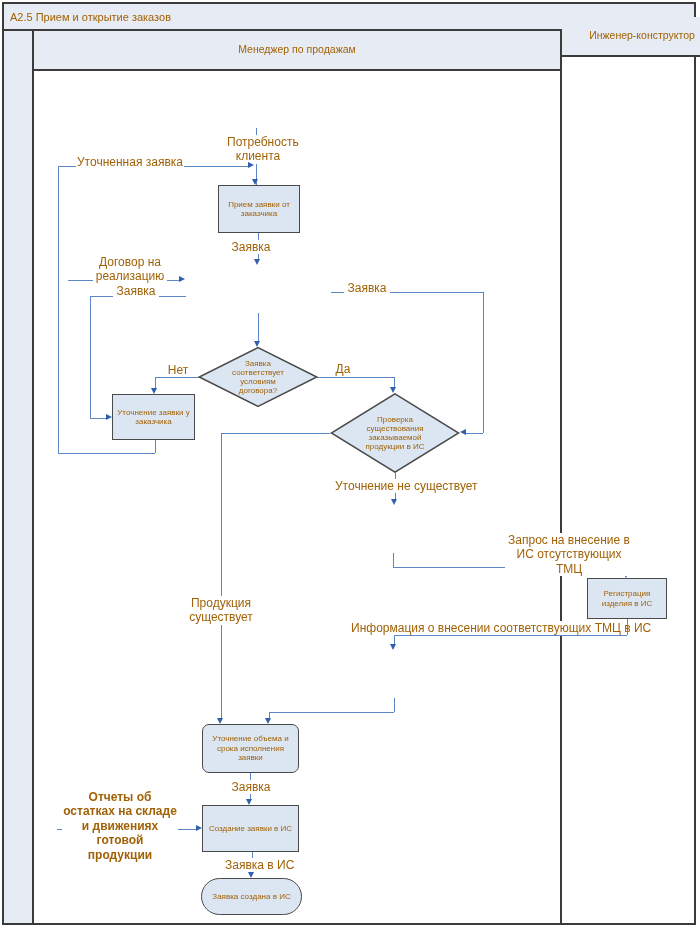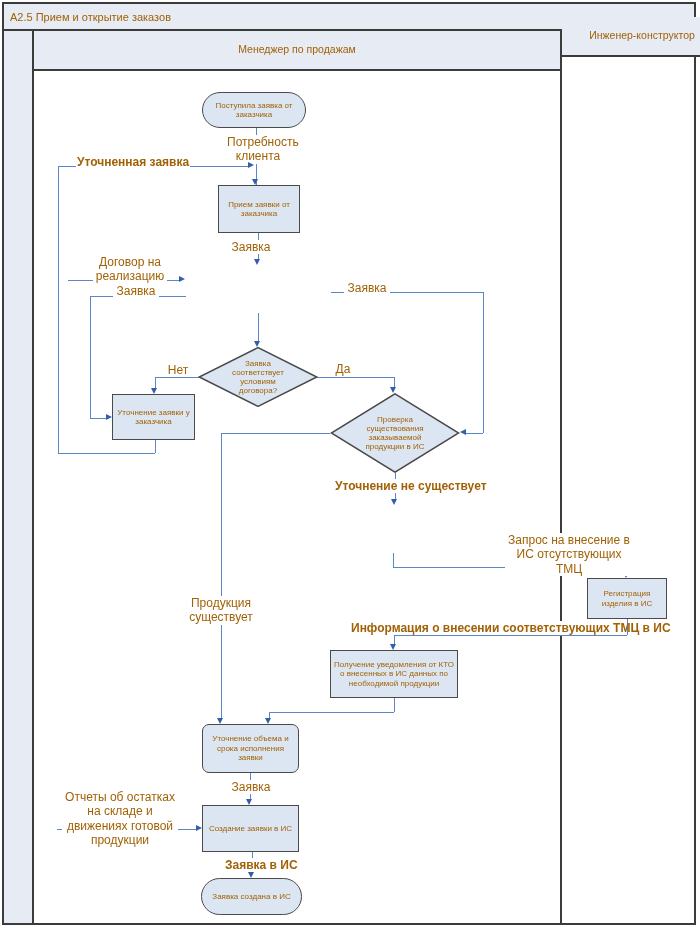--- a/index.html
+++ b/index.html
@@ -18,21 +18,21 @@
         font-size:8px;line-height:1.18;padding:2px;z-index:3;}
   .stadium{border-radius:19px;}
   .diamond{position:absolute;display:flex;align-items:center;justify-content:center;
            text-align:center;font-size:8px;line-height:1.15;z-index:3;}
   .diamond svg{position:absolute;left:0;top:0;width:100%;height:100%;}
   .dtxt{position:relative;z-index:1;}
   .sh{position:absolute;height:1px;background:#5b87c7;z-index:2;}
   .sv{position:absolute;width:1px;background:#5b87c7;z-index:2;}
   .lbl{position:absolute;font-size:12px;line-height:1.2;text-align:center;background:#ffffff;
        padding:0 1px;z-index:3;}
-  .nw{white-space:nowrap;font-weight:bold;}
+  .nw{white-space:nowrap;}
   .arr{position:absolute;width:0;height:0;z-index:3;}
   .ad{border-left:3.5px solid transparent;border-right:3.5px solid transparent;border-top:6px solid #2f5fad;}
   .ar{border-top:3.5px solid transparent;border-bottom:3.5px solid transparent;border-left:6px solid #2f5fad;}
   .al{border-top:3.5px solid transparent;border-bottom:3.5px solid transparent;border-right:6px solid #2f5fad;}
 </style>
 </head>
 <body>
 
 <div class="canvas">
   <div class="frame"></div>
@@ -112,43 +112,41 @@
   <div class="sh" style="left:269px;top:712px;width:125px;"></div>
   <div class="sv" style="left:269px;top:712px;height:6px;"></div>
   <div class="arr ad" style="left:265px;top:718px;"></div>
 
   <div class="sv" style="left:250px;top:773px;height:26px;"></div>
   <div class="arr ad" style="left:246px;top:799px;"></div>
   <div class="lbl" style="left:228px;top:780px;width:44px;">Заявка</div>
 
   <div class="sh" style="left:57px;top:829px;width:139px;"></div>
   <div class="arr ar" style="left:196px;top:825px;"></div>
-  <div class="lbl" style="left:62px;top:790px;width:114px;">Отчеты об остатках на складе и движениях готовой продукции</div>
+  <div class="lbl" style="left:62px;top:790px;width:114px;font-weight:bold;">Отчеты об остатках на складе и движениях готовой продукции</div>
 
   <div class="sv" style="left:252px;top:852px;height:20px;"></div>
   <div class="arr ad" style="left:248px;top:872px;"></div>
   <div class="lbl nw" style="left:224px;top:858px;">Заявка в ИС</div>
 
-  <div class="node stadium" style="left:202px;top:92px;width:104px;height:36px;">Поступила заявка от заказчика</div>
   <div class="node" style="left:218px;top:185px;width:82px;height:48px;">Прием заявки от заказчика</div>
 
   <div class="diamond" style="left:198px;top:347px;width:120px;height:60px;">
     <svg viewBox="0 0 100 100" preserveAspectRatio="none">
       <polygon points="50,1 99,50 50,99 1,50" fill="#dce6f2" stroke="#4a4a4a" stroke-width="1.5" vector-effect="non-scaling-stroke"></polygon>
     </svg>
     <div class="dtxt" style="width:72px;">Заявка соответствует условиям договора?</div>
   </div>
 
   <div class="node" style="left:112px;top:394px;width:83px;height:46px;">Уточнение заявки у заказчика</div>
 
   <div class="diamond" style="left:330px;top:393px;width:130px;height:80px;">
     <svg viewBox="0 0 100 100" preserveAspectRatio="none">
       <polygon points="50,1 99,50 50,99 1,50" fill="#dce6f2" stroke="#4a4a4a" stroke-width="1.5" vector-effect="non-scaling-stroke"></polygon>
     </svg>
     <div class="dtxt" style="width:64px;">Проверка существования заказываемой продукции в ИС</div>
   </div>
 
   <div class="node" style="left:587px;top:578px;width:80px;height:41px;">Регистрация изделия в ИС</div>
-  <div class="node" style="left:330px;top:650px;width:128px;height:48px;">Получение уведомления от КТО о внесенных в ИС данных по необходимой продукции</div>
   <div class="node" style="left:202px;top:724px;width:97px;height:49px;border-radius:7px;">Уточнение объема и срока исполнения заявки</div>
   <div class="node stadium" style="left:201px;top:878px;width:101px;height:37px;">Заявка создана в ИС</div>
   <div class="node" style="left:202px;top:805px;width:97px;height:47px;">Создание заявки в ИС</div>
 </div>
 
 </body></html>

